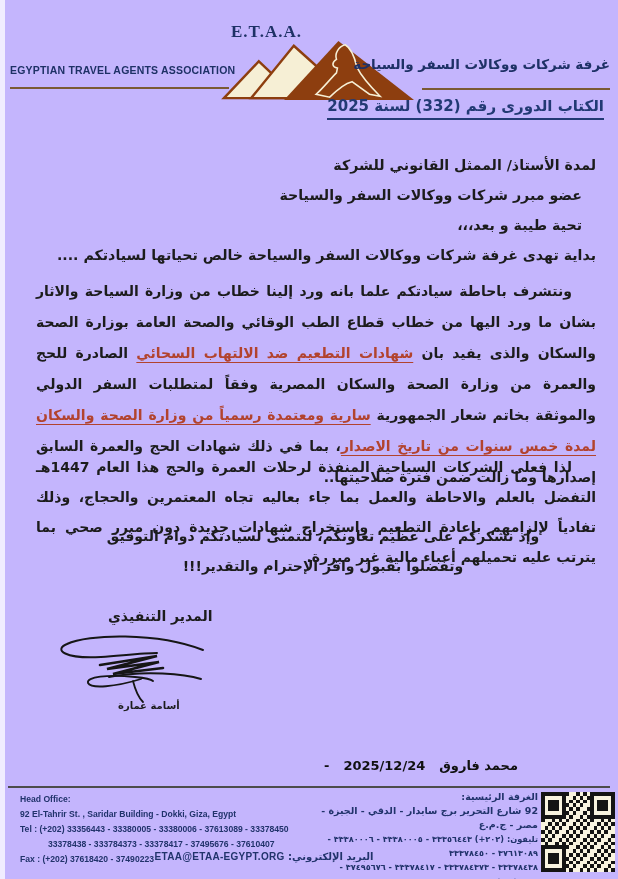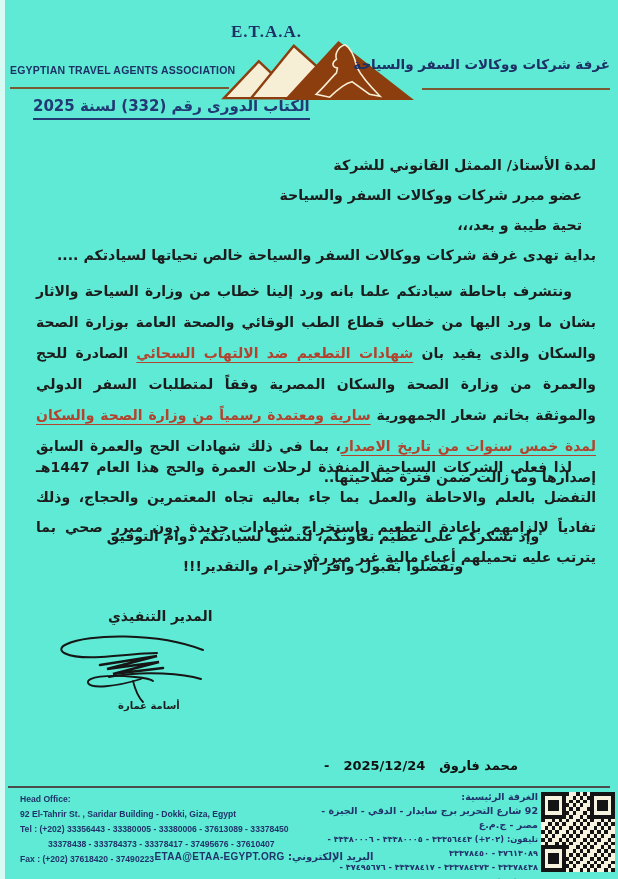--- a/index.html
+++ b/index.html
@@ -1,32 +1,32 @@
 <!DOCTYPE html>
 <html lang="ar"><head>
 <meta charset="utf-8">
 <style>
   html,body{margin:0;padding:0;}
   .page{
     position:relative;
     width:618px;height:879px;
-    background:#5eead4;
+    background:#c4b5fd;
     font-family:"DejaVu Sans",sans-serif;
     overflow:hidden;
   }
   .scan-edge{position:absolute;left:0;top:0;width:5px;height:100%;background:#ffffff;opacity:.75;}
   .ar{direction:rtl;}
   
   .acronym{position:absolute;left:231px;top:22px;font:bold 17px "Liberation Serif",serif;color:#1e3166;letter-spacing:1px;}
   .logo{position:absolute;left:220px;top:38px;}
   .org-en{position:absolute;left:10px;top:64px;font:bold 10.5px "Liberation Sans",sans-serif;color:#1e3166;letter-spacing:.2px;}
   .rule-en{position:absolute;left:10px;top:87px;width:219px;height:2px;background:#7a5a33;}
   .org-ar{position:absolute;right:8px;top:56px;font-weight:bold;font-size:13.5px;color:#1e3166;}
   .rule-ar{position:absolute;right:8px;top:88px;width:188px;height:2px;background:#7a5a33;}
-  .circular-title{position:absolute;left:0;right:14px;top:96px;text-align:left;margin-left:33px;}
+  .circular-title{position:absolute;left:0;right:14px;top:96px;text-align:right;margin-left:33px;}
   .circular-title span{display:inline-block;font-weight:bold;font-size:15px;color:#223a74;border-bottom:2px solid #223a74;padding-bottom:3px;}
   
   .block{position:absolute;left:36px;right:22px;font-weight:bold;color:#1c1c1c;}
   .salutation{top:150px;line-height:30px;font-size:14.2px;text-align:right;}
   .sal-indent{padding-right:14px;}
   .para{font-size:14px;text-align:justify;text-align-last:right;}
   .para1{top:276px;line-height:31px;text-indent:24px;}
   .para2{top:452px;line-height:30px;text-indent:24px;}
   .red-u{color:#b2432e;text-decoration:underline;text-decoration-color:#b2432e;text-underline-offset:4px;}
   .closing{position:absolute;left:50px;right:22px;text-align:center;font-weight:bold;font-size:14px;color:#1c1c1c;}

